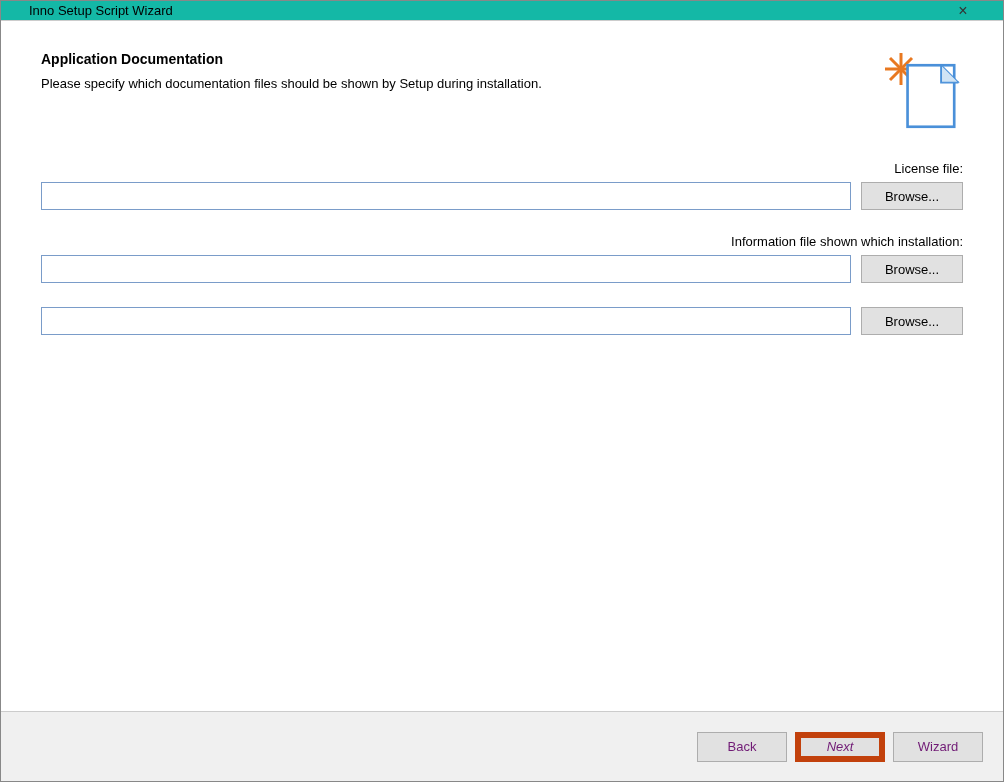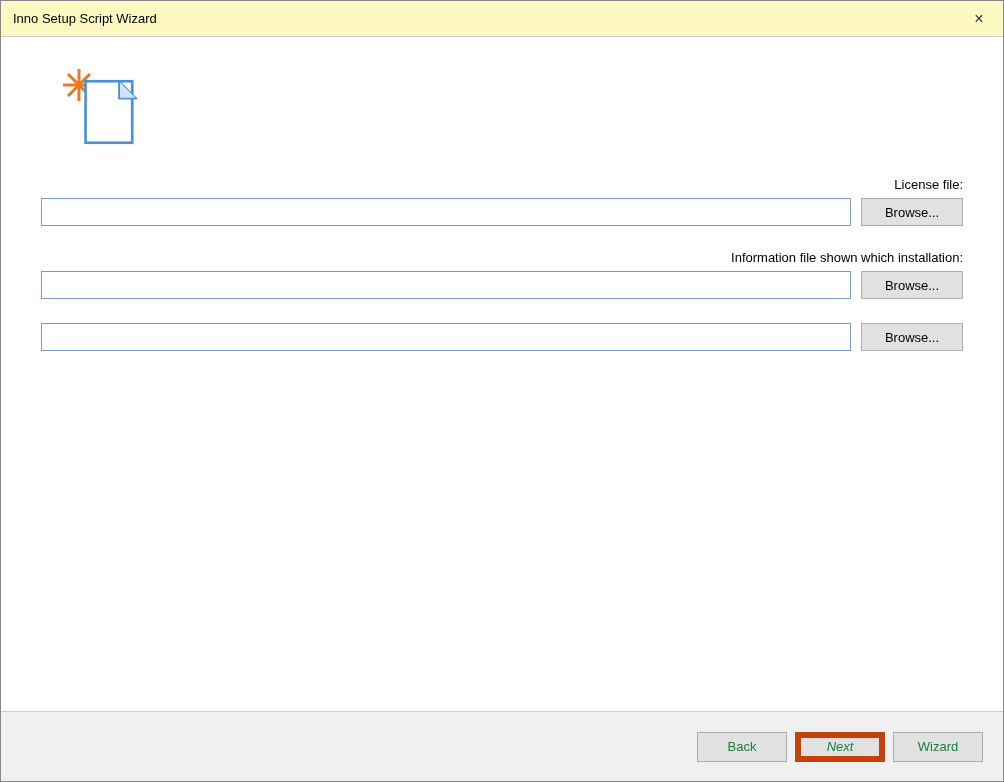--- a/index.html
+++ b/index.html
@@ -22,26 +22,26 @@
       width: 1004px;
       height: 782px;
       background: #f0f0f0;
       border: 1px solid #888;
       box-shadow: 2px 2px 8px rgba(0,0,0,0.4);
       display: flex;
       flex-direction: column;
     }
 
     .title-bar {
-      background: #fef9c3;
-      height: 36px;
+      background: #14b8a6;
+      height: 20px;
       display: flex;
       align-items: center;
       justify-content: space-between;
-      padding: 0 12px;
+      padding: 0 28px;
       border-bottom: 1px solid #ccc;
       flex-shrink: 0;
     }
 
     .title-bar-title {
       font-size: 13px;
       font-weight: normal;
       color: #000;
     }
 
@@ -181,41 +181,45 @@
     .footer-btn {
       width: 90px;
       height: 30px;
       background: #e1e1e1;
       border: 1px solid #adadad;
       font-size: 13px;
       cursor: pointer;
       display: flex;
       align-items: center;
       justify-content: center;
-      color: #15803d;
+      color: #701a75;
     }
 
     .footer-btn.primary {
       border: 6px solid #c2410c;
       font-style: italic;
     }
   </style>
 </head>
 <body>
 
 <div class="window">
 
   <div class="title-bar">
     <span class="title-bar-title">Inno Setup Script Wizard</span>
     <button class="title-bar-close">×</button>
   </div>
 
   <div class="content-area">
 
     <div class="header-row">
+      <div class="header-text">
+        <div class="section-title">Application Documentation</div>
+        <div class="section-desc">Please specify which documentation files should be shown by Setup during installation.</div>
+      </div>
       <div class="header-icon">
 
         <div class="spark-icon">
           <svg width="36" height="36" viewBox="0 0 36 36" xmlns="http://www.w3.org/2000/svg">
 
             <line x1="18" y1="2" x2="18" y2="34" stroke="#e87820" stroke-width="3"></line>
             <line x1="2" y1="18" x2="34" y2="18" stroke="#e87820" stroke-width="3"></line>
             <line x1="7" y1="7" x2="29" y2="29" stroke="#e87820" stroke-width="3"></line>
             <line x1="29" y1="7" x2="7" y2="29" stroke="#e87820" stroke-width="3"></line>
             <circle cx="18" cy="18" r="3" fill="#e87820"></circle>

